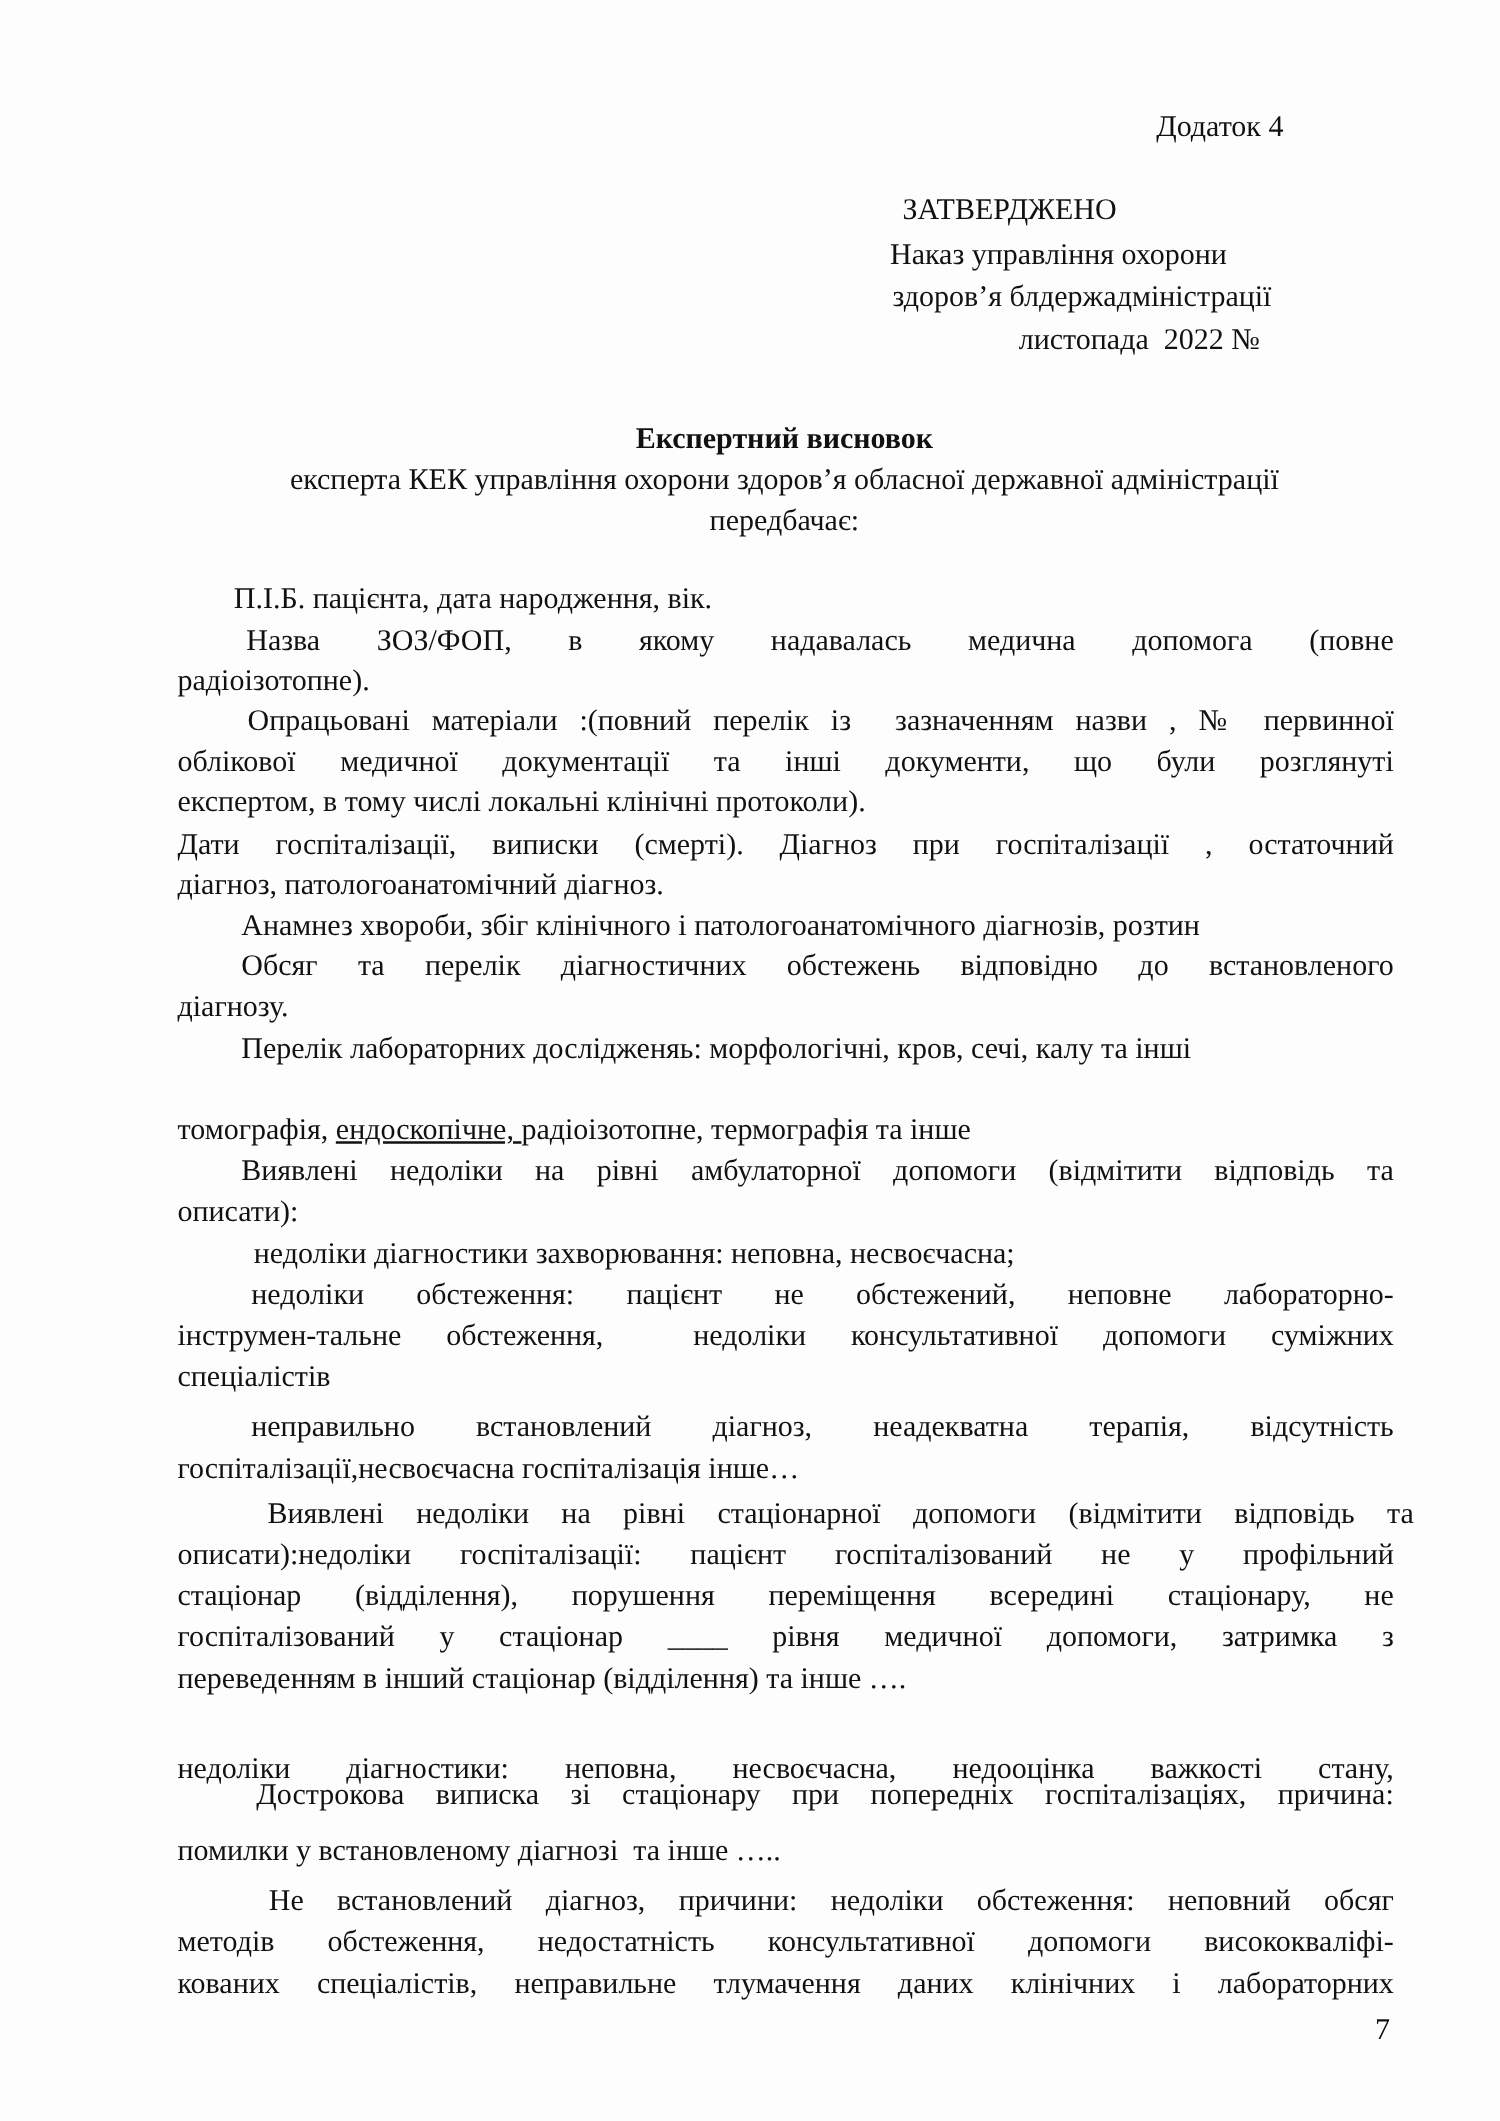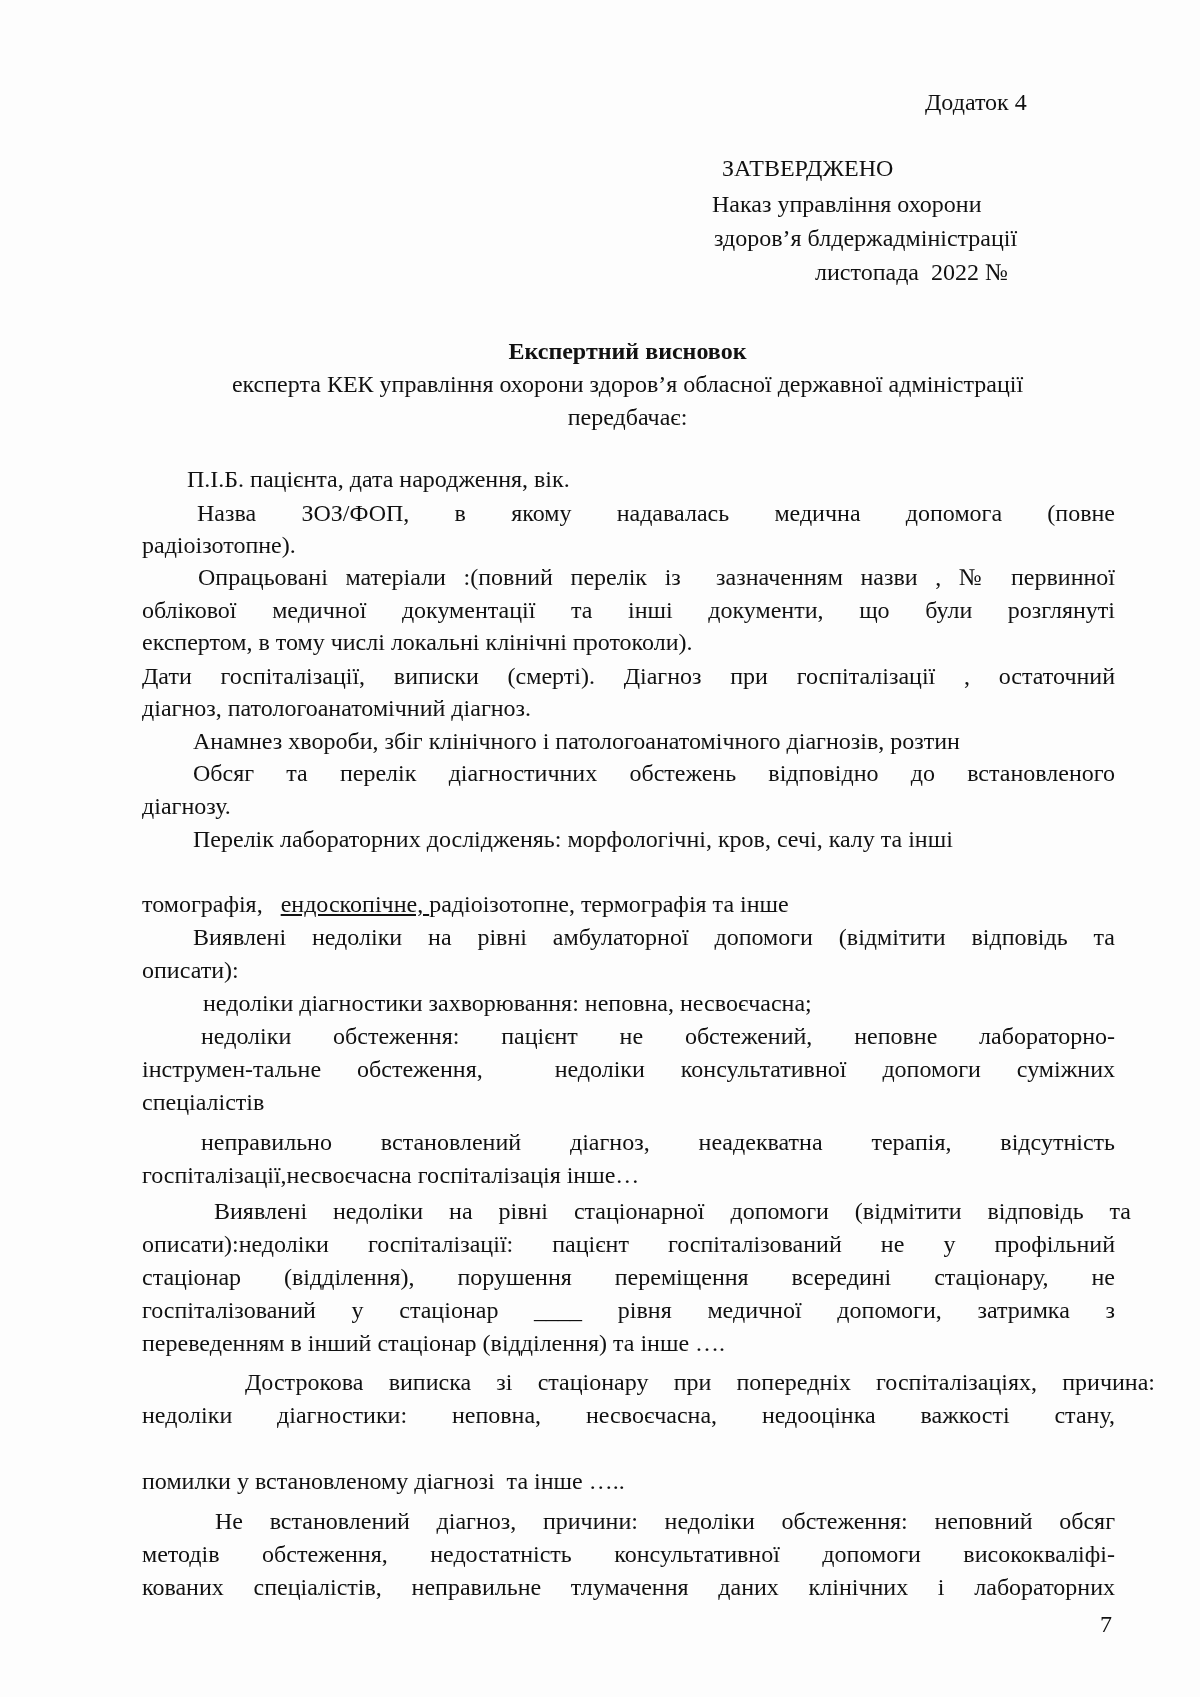--- a/index.html
+++ b/index.html
@@ -3,21 +3,21 @@
 <meta charset="utf-8">
 <style>
   html, body { margin:0; padding:0; background:#ffffff; }
   body { width:1200px; height:1697px; position:relative; overflow:hidden;
          font-family:"Liberation Serif", "DejaVu Serif", serif; color:#111; }
   .page { position:absolute; left:0; top:0; width:1200px; height:1697px; background:#fdfdfd; }
   .line { position:absolute; white-space:nowrap; font-size:24px; line-height:32px; }
   .just { text-align:justify; text-align-last:justify; white-space:normal; }
   .bold { font-weight:bold; }
   .center { text-align:center; left:140px; width:975px; }
-  .u { text-decoration:underline;margin-left:12px; }
+  .u { text-decoration:underline; }
 </style>
 </head>
 <body>
 
 <div class="page">
 
   <div class="line" style="left:925px;top:86px;">Додаток 4</div>
   <div class="line" style="left:722px;top:152px;">ЗАТВЕРДЖЕНО</div>
   <div class="line" style="left:712px;top:188px;">Наказ управління охорони</div>
   <div class="line" style="left:714px;top:222px;">здоров’я блдержадміністрації</div>
@@ -46,21 +46,21 @@
   <div class="line just" style="left:201px;width:914px;top:1020px;">недоліки обстеження: пацієнт не обстежений, неповне лабораторно-</div>
   <div class="line just" style="left:142px;width:973px;top:1053px;white-space:pre;">інструмен-тальне обстеження,  недоліки консультативної допомоги суміжних</div>
   <div class="line" style="left:142px;top:1086px;">спеціалістів</div>
   <div class="line just" style="left:201px;width:914px;top:1126px;">неправильно встановлений діагноз, неадекватна терапія, відсутність</div>
   <div class="line" style="left:142px;top:1159px;">госпіталізації,несвоєчасна госпіталізація інше…</div>
   <div class="line just" style="left:198px;width:917px;top:1195px;margin-left:16px;">Виявлені недоліки на рівні стаціонарної допомоги (відмітити відповідь та</div>
   <div class="line just" style="left:142px;width:973px;top:1228px;">описати):недоліки госпіталізації: пацієнт госпіталізований не у профільний</div>
   <div class="line just" style="left:142px;width:973px;top:1261px;">стаціонар (відділення), порушення переміщення всередині стаціонару, не</div>
   <div class="line just" style="left:142px;width:973px;top:1294px;">госпіталізований у стаціонар ____ рівня медичної допомоги, затримка з</div>
   <div class="line" style="left:142px;top:1327px;">переведенням в інший стаціонар (відділення) та інше ….</div>
-  <div class="line just" style="left:205px;width:910px;top:1366px;margin-left:40px;">Дострокова виписка зі стаціонару при попередніх госпіталізаціях, причина:</div>
+  <div class="line just" style="left:205px;width:910px;top:1420px;">Дострокова виписка зі стаціонару при попередніх госпіталізаціях, причина:</div>
   <div class="line just" style="left:142px;width:973px;top:1399px;">недоліки діагностики: неповна, несвоєчасна, недооцінка важкості стану,</div>
   <div class="line" style="left:142px;top:1465px;white-space:pre;">помилки у встановленому діагнозі  та інше …..</div>
   <div class="line just" style="left:215px;width:900px;top:1505px;">Не встановлений діагноз, причини: недоліки обстеження: неповний обсяг</div>
   <div class="line just" style="left:142px;width:973px;top:1538px;">методів обстеження, недостатність консультативної допомоги висококваліфі-</div>
   <div class="line just" style="left:142px;width:973px;top:1571px;">кованих спеціалістів, неправильне тлумачення даних клінічних і лабораторних</div>
 
   <div class="line" style="left:1100px;top:1608px;">7</div>
 </div>
 
 </body></html>

